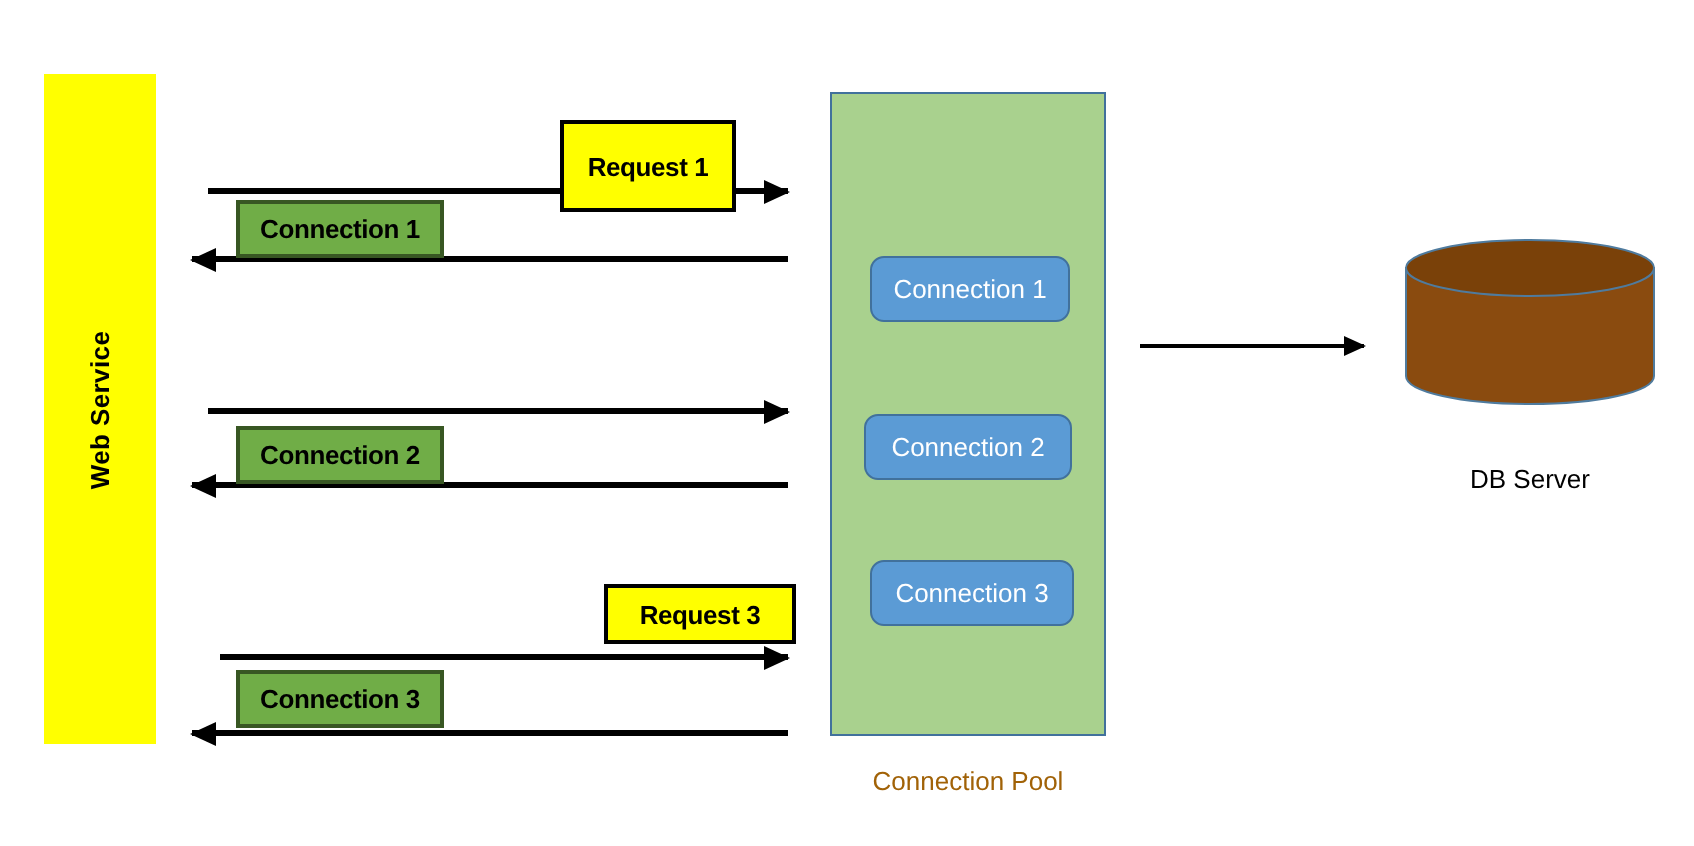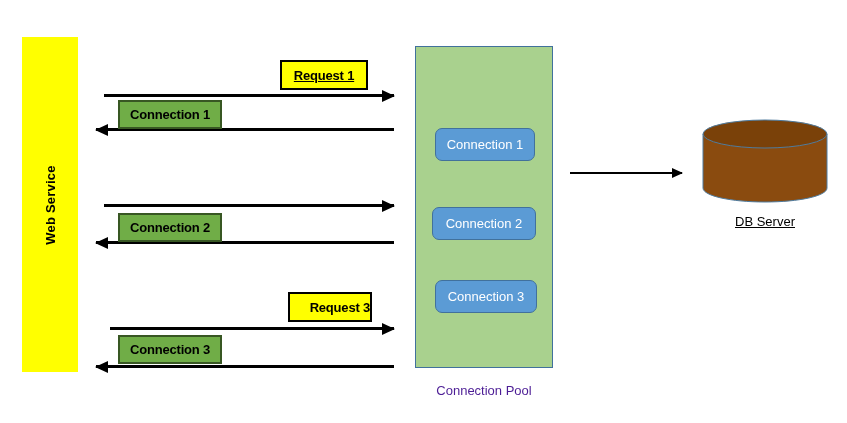--- a/index.html
+++ b/index.html
@@ -117,21 +117,21 @@
     border: 1px solid #41719c;
     box-sizing: border-box;
   }
   .pool-label {
     position: absolute;
     left: 415px;
     top: 383px;
     width: 138px;
     text-align: center;
     font-size: 13px;
-    color: #4c1d95;
+    color: #a16207;
   }
   .pool-conn {
     position: absolute;
     background: #5b9bd5;
     border: 1px solid #41719c;
     border-radius: 7px;
     box-sizing: border-box;
     display: flex;
     align-items: center;
     justify-content: center;
@@ -143,41 +143,40 @@
   .db-server {
     position: absolute;
     left: 702px;
     top: 119px;
     width: 126px;
     height: 84px;
   }
   .db-label {
     position: absolute;
     left: 682px;
-    top: 214px;
+    top: 232px;
     width: 166px;
     text-align: center;
     font-size: 13px;
     color: #000000;
-    text-decoration: underline;
   }
 </style>
 </head>
 <body>
 
 <div id="canvas">
 
   <div class="web-service">
     <span class="web-service-label">Web Service</span>
   </div>
 
   <div class="arrow right" style="left:104px; top:94px; width:290px;">
     <span class="head"></span>
   </div>
-  <div class="request-box" style="left:280px; top:60px; width:88px; height:30px;text-decoration:underline;">
+  <div class="request-box" style="left:280px; top:60px; width:88px; height:46px;">
     <span>Request 1</span>
   </div>
 
   <div class="arrow left" style="left:96px; top:128px; width:298px;">
     <span class="head"></span>
   </div>
   <div class="conn-box" style="left:118px; top:100px; width:104px; height:29px;">
     <span>Connection 1</span>
   </div>
 
@@ -188,21 +187,21 @@
   <div class="arrow left" style="left:96px; top:241px; width:298px;">
     <span class="head"></span>
   </div>
   <div class="conn-box" style="left:118px; top:213px; width:104px; height:29px;">
     <span>Connection 2</span>
   </div>
 
   <div class="arrow right" style="left:110px; top:327px; width:284px;">
     <span class="head"></span>
   </div>
-  <div class="request-box" style="left:288px; top:292px; width:84px; height:30px;justify-content:flex-end;">
+  <div class="request-box" style="left:302px; top:292px; width:96px; height:30px;">
     <span>Request 3</span>
   </div>
 
   <div class="arrow left" style="left:96px; top:365px; width:298px;">
     <span class="head"></span>
   </div>
   <div class="conn-box" style="left:118px; top:335px; width:104px; height:29px;">
     <span>Connection 3</span>
   </div>
 

